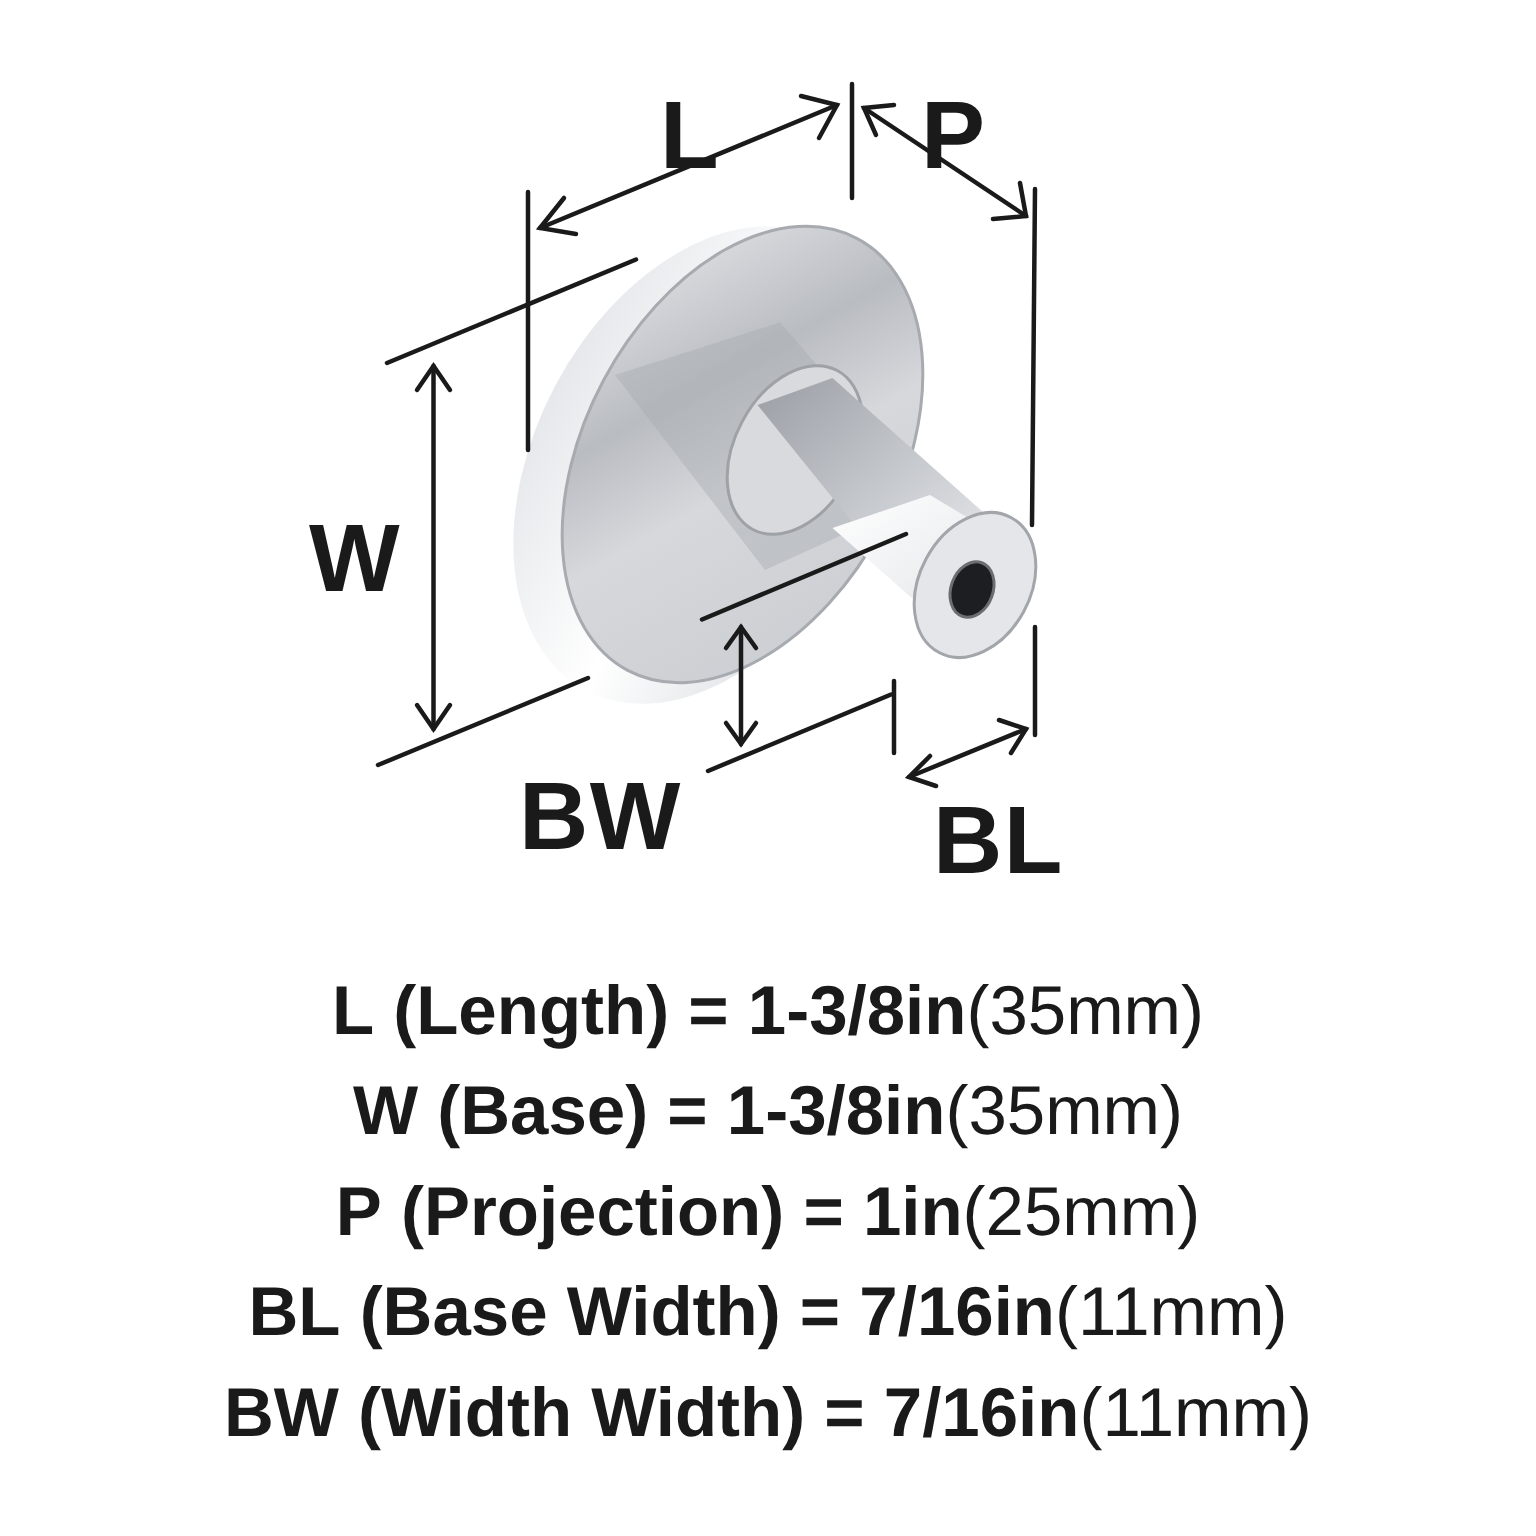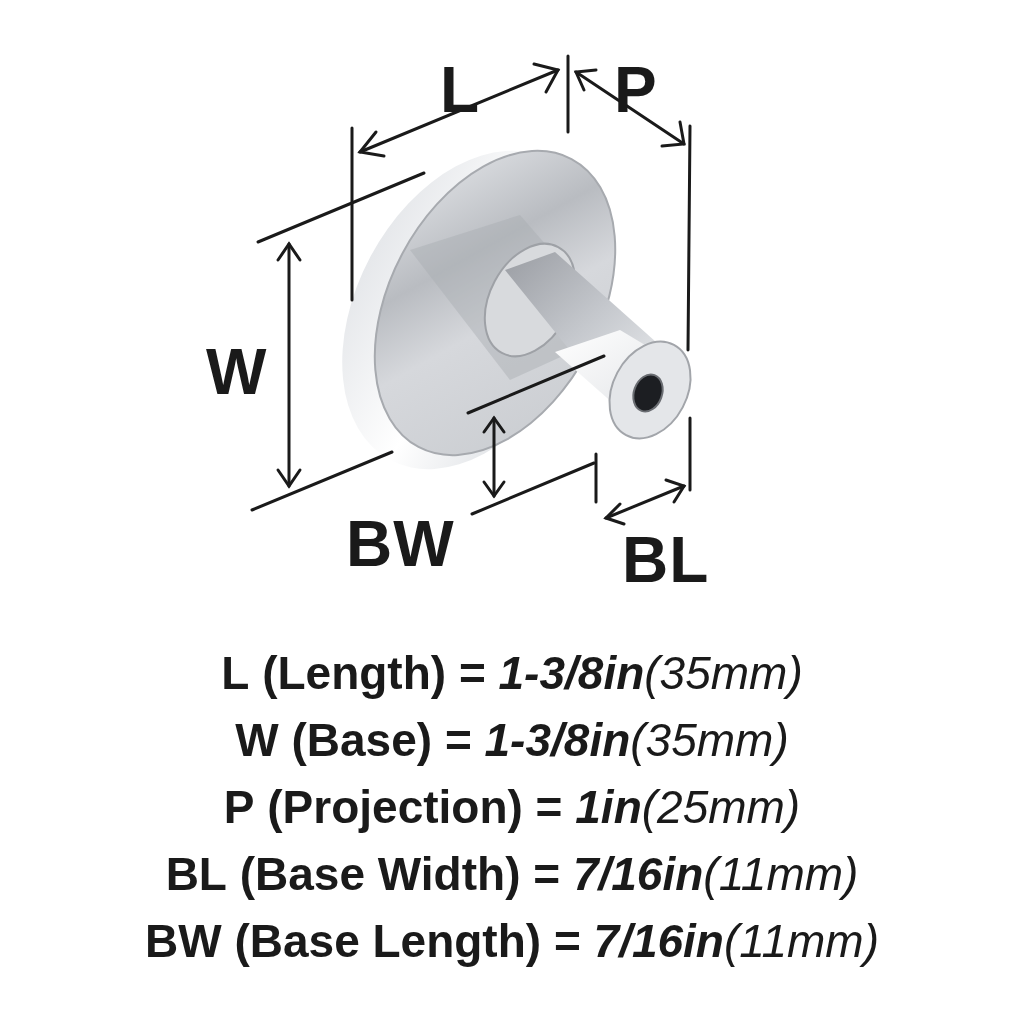--- a/index.html
+++ b/index.html
@@ -5,22 +5,22 @@
     html, body { margin: 0; padding: 0; background: #ffffff; }
     body { width: 1024px; height: 1024px; position: relative; overflow: hidden;
            font-family: "Liberation Sans", "DejaVu Sans", sans-serif; color: #1a1a1a; }
     #diagram { position: absolute; left: 0; top: 0; width: 1024px; height: 620px; }
     .dim-label { position: absolute; font-weight: bold; font-size: 64px; line-height: 1; color: #1a1a1a; letter-spacing: 1px; }
     #specs { position: absolute; left: 0; top: 640px; width: 1024px; text-align: center; }
     .spec-row { font-size: 46px; line-height: 67px; white-space: nowrap; color: #1a1a1a; }
     .spec-row .code { font-weight: bold; }
     .spec-row .name { font-weight: bold; }
     .spec-row .eq { font-weight: bold; }
-    .spec-row .imperial { font-weight: bold; font-style: italic; }
-    .spec-row .metric { font-weight: normal; font-style: italic; }
+    .spec-row .imperial { font-weight: bold; }
+    .spec-row .metric { font-weight: normal; }
   </style>
 </head>
 <body>
 
 <div id="diagram">
   <svg width="1024" height="620" viewBox="0 0 1024 620">
     <defs>
       <linearGradient id="rimGrad" x1="0" y1="0" x2="1" y2="0">
         <stop offset="0" stop-color="#e6e8eb"></stop>
         <stop offset="0.5" stop-color="#ffffff"></stop>
@@ -122,17 +122,17 @@
     <span class="imperial">1in</span><span class="metric">(25mm)</span>
   </div>
   <div class="spec-row">
     <span class="code">BL</span>
     <span class="name">(Base Width)</span>
     <span class="eq">=</span>
     <span class="imperial">7/16in</span><span class="metric">(11mm)</span>
   </div>
   <div class="spec-row">
     <span class="code">BW</span>
-    <span class="name">(Base Length)</span>
+    <span class="name">(Width Width)</span>
     <span class="eq">=</span>
     <span class="imperial">7/16in</span><span class="metric">(11mm)</span>
   </div>
 </div>
 
 </body></html>

